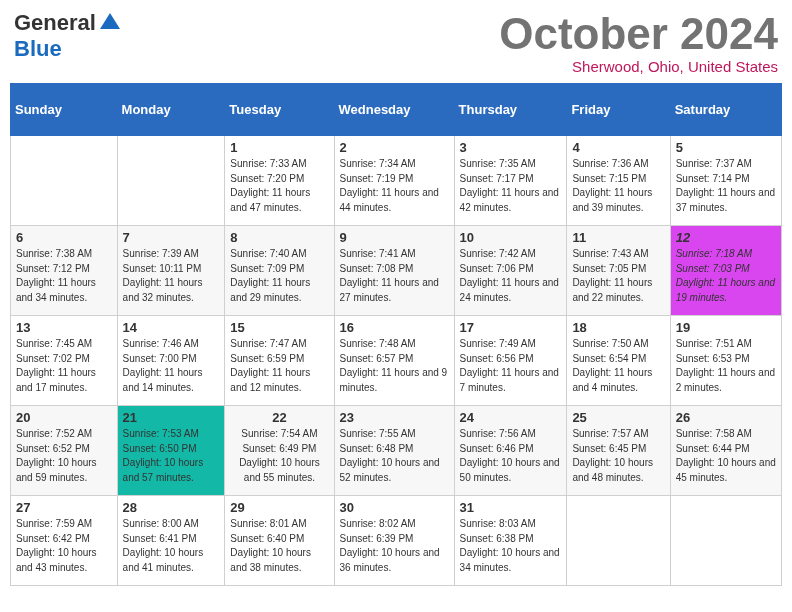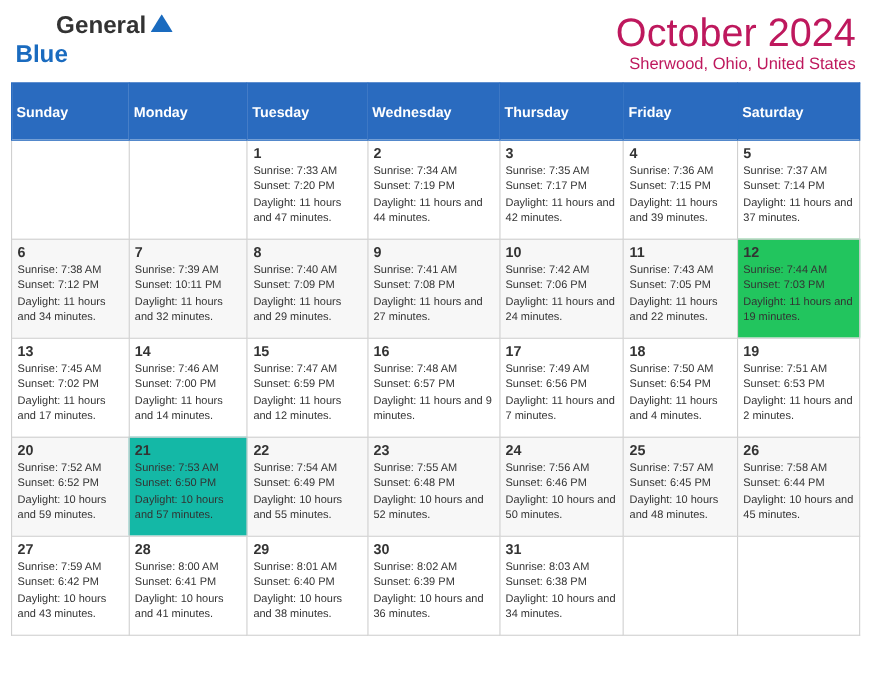--- a/index.html
+++ b/index.html
@@ -19,23 +19,23 @@
     }
     .logo {
       display: flex;
       flex-direction: column;
       align-items: flex-start;
     }
     .title-block {
       text-align: right;
     }
     .month-title {
-      font-size: 36px;
-      font-weight: normal;
-      color: #be185d;
+      font-size: 44px;
+      font-weight: bold;
+      color: #737373;
       line-height: 1.1;
     }
     .location {
       font-size: 15px;
       color: #be185d;
     }
     table {
       width: 100%;
       border-collapse: collapse;
       font-size: 11px;
@@ -85,21 +85,21 @@
       align-items: center;
       gap: 2px;
     }
   </style>
 </head>
 <body>
 
 <div class="header">
   <div class="logo">
     <div class="logo-wrapper">
-      <span style="font-size:22px;font-weight:bold;color:#333;font-family:Arial,sans-serif;margin-left:37px;">General</span>
+      <span style="font-size:22px;font-weight:bold;color:#333;font-family:Arial,sans-serif;">General</span>
       <svg width="20" height="16" viewBox="0 0 20 16" style="margin-left:2px;margin-top:-4px;">
         <polygon points="0,16 10,0 20,16" fill="#1a6bbf"></polygon>
       </svg>
     </div>
     <div>
       <span style="font-size:22px;font-weight:bold;color:#1a6bbf;font-family:Arial,sans-serif;margin-top:38px;">Blue</span>
     </div>
   </div>
   <div class="title-block">
     <div class="month-title">October 2024</div>
@@ -206,24 +206,24 @@
           </div>
         </td>
         <td style="background: rgb(247, 247, 247);">
           <span class="day-num">11</span>
           <div class="day-info">
             <div>Sunrise: 7:43 AM</div>
             <div>Sunset: 7:05 PM</div>
             <div>Daylight: 11 hours and 22 minutes.</div>
           </div>
         </td>
-        <td style="background: #22c55e;">
+        <td style="background: #d946ef; font-style: italic;">
           <span class="day-num">12</span>
           <div class="day-info">
-            <div>Sunrise: 7:44 AM</div>
+            <div>Sunrise: 7:18 AM</div>
             <div>Sunset: 7:03 PM</div>
             <div>Daylight: 11 hours and 19 minutes.</div>
           </div>
         </td>
       </tr>
       <tr>
         <td>
           <span class="day-num">13</span>
           <div class="day-info">
             <div>Sunrise: 7:45 AM</div>
@@ -290,21 +290,21 @@
           </div>
         </td>
         <td style="background: #14b8a6;">
           <span class="day-num">21</span>
           <div class="day-info">
             <div>Sunrise: 7:53 AM</div>
             <div>Sunset: 6:50 PM</div>
             <div>Daylight: 10 hours and 57 minutes.</div>
           </div>
         </td>
-        <td style="background: rgb(247, 247, 247);">
+        <td style="background: rgb(247, 247, 247); text-align: center;">
           <span class="day-num">22</span>
           <div class="day-info">
             <div>Sunrise: 7:54 AM</div>
             <div>Sunset: 6:49 PM</div>
             <div>Daylight: 10 hours and 55 minutes.</div>
           </div>
         </td>
         <td style="background: rgb(247, 247, 247);">
           <span class="day-num">23</span>
           <div class="day-info">

